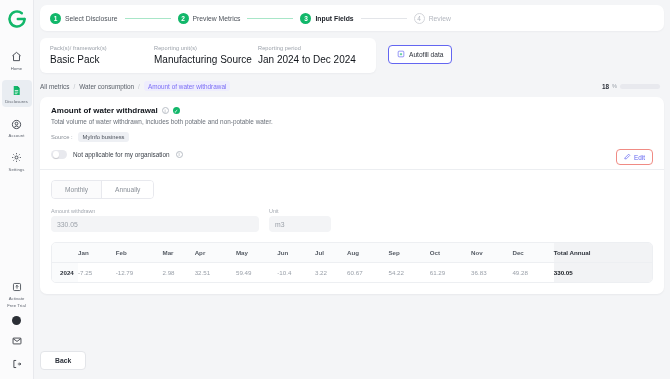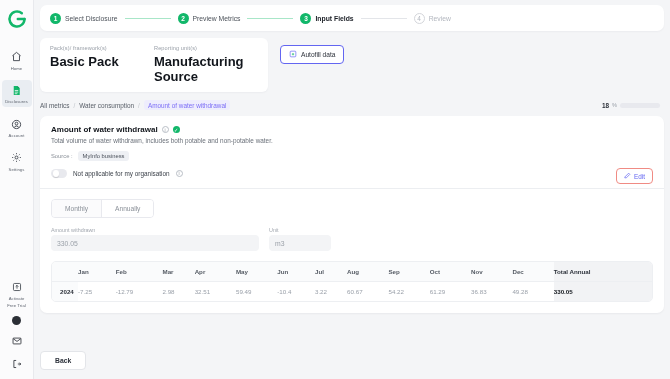--- a/index.html
+++ b/index.html
@@ -55,21 +55,21 @@
 
   
   .meta-row { margin: 7px 6px 0 6px; display:flex; align-items:flex-start; }
   .meta-card {
     background:#fff; border-radius:6px; padding: 7px 10px 8px;
     display:flex; gap: 0; flex: 0 0 auto; box-shadow: 0 1px 2px rgba(16,24,40,.04);
   }
   .meta-block { width: 104px; }
   .meta-block.wide { width: 108px; }
   .meta-k { font-size: 5.6px; color:#9aa0a9; margin-bottom: 3px; letter-spacing:.1px;}
-  .meta-v { font-size: 13px; color:#12161c; font-weight:700; }
+  .meta-v { font-size: 10px; color:#12161c; font-weight:400; }
   .autofill-wrap { margin-left: 12px; padding-top: 7px; }
   .autofill-btn {
     display:flex; align-items:center; gap:4px; background:#fff;
     border:1px solid #6366f1; border-radius:4px; padding: 4px 8px;
     font-size: 6.6px; color:#2c313a; cursor:pointer; white-space:nowrap;
   }
 
   
   .crumb-row { margin: 8px 6px 0 6px; display:flex; align-items:center; }
   .crumb { display:flex; align-items:center; gap:4px; font-size:6.4px; color:#5a6069; }
@@ -261,20 +261,24 @@
 
     <div class="meta-row">
       <div class="meta-card">
         <div class="meta-block">
           <div class="meta-k">Pack(s)/ framework(s)</div>
           <div class="meta-v">Basic Pack</div>
         </div>
         <div class="meta-block">
           <div class="meta-k">Reporting unit(s)</div>
           <div class="meta-v">Manufacturing Source</div>
+        </div>
+        <div class="meta-block wide">
+          <div class="meta-k">Reporting period</div>
+          <div class="meta-v">Jan 2024 to Dec 2024</div>
         </div>
       </div>
       <div class="autofill-wrap">
         <div class="autofill-btn">
           <span>
             <svg width="8" height="8" viewBox="0 0 24 24" fill="none" stroke="#6366f1" stroke-width="2">
               <rect x="3.5" y="3.5" width="17" height="17" rx="2.5"></rect>
               <path d="M8.5 12.5h7M12 9v7" stroke="#12b76a"></path>
             </svg>
           </span>

